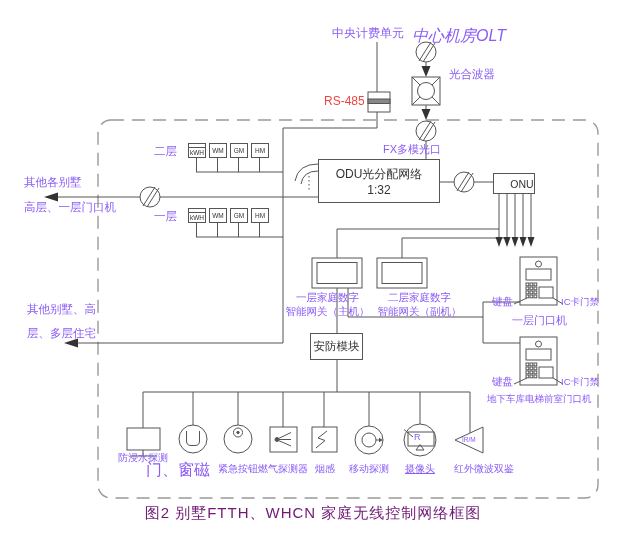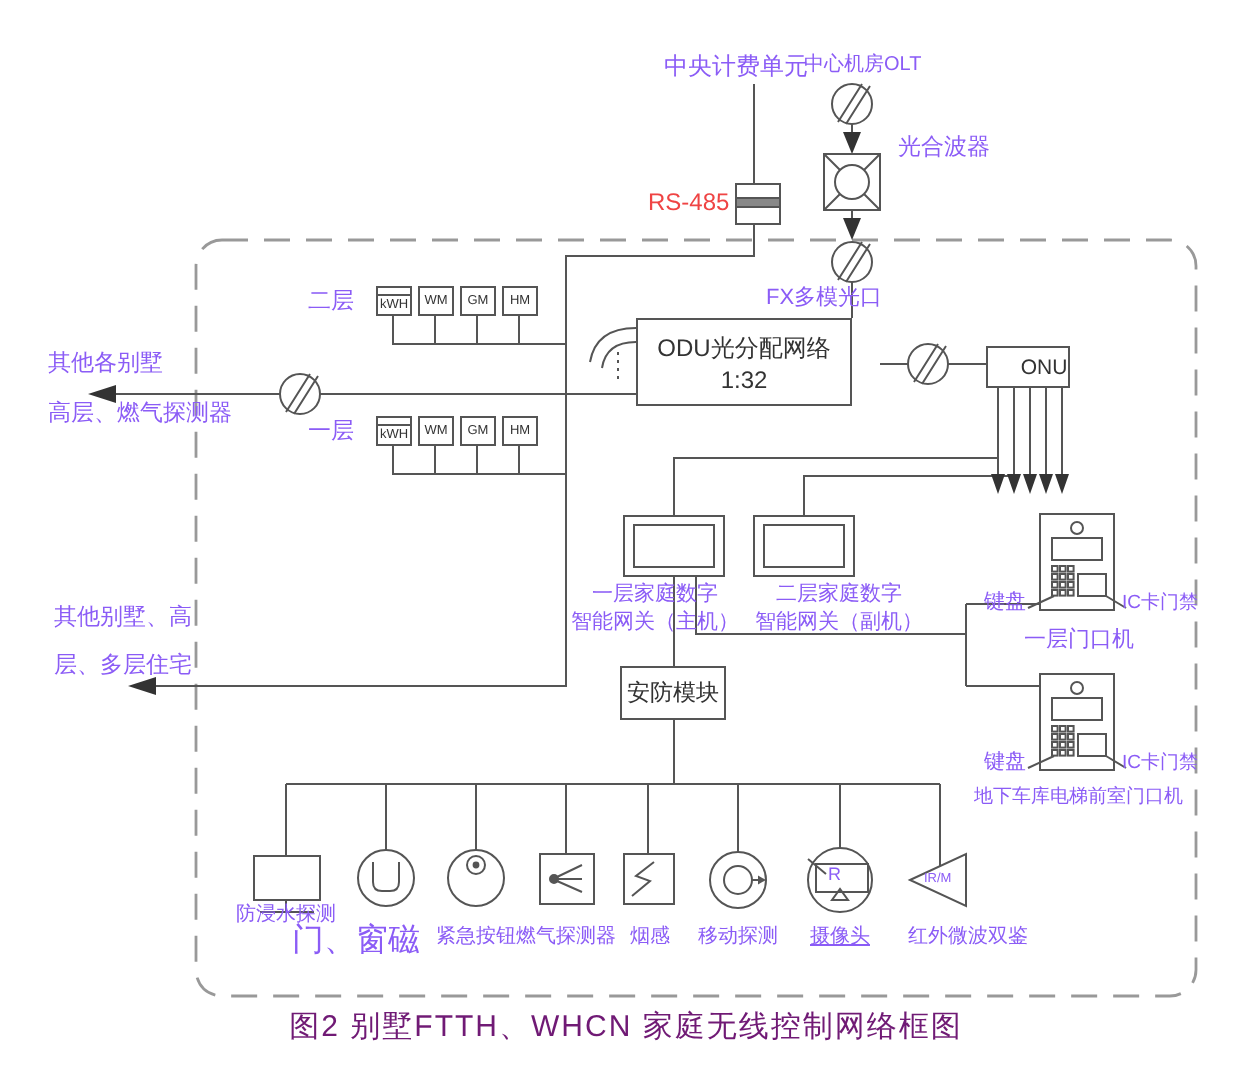--- a/index.html
+++ b/index.html
@@ -172,27 +172,27 @@
         <path d="M404,429.5 L413,437"></path>
         <polygon points="416,450 424,450 420,444.5"></polygon>
       </g>
       <g>
         <polygon points="455,440 483,427 483,453"></polygon>
       </g>
     </g>
   </svg>
 
   <div class="lbl" style="left:332px;top:27px;font-size:12px;">中央计费单元</div>
-  <div class="lbl" style="left:402px;top:27px;font-size:10px;">中心机房OLT</div>
+  <div class="lbl" style="left:412px;top:27px;font-size:16px;font-style:italic;">中心机房OLT</div>
   <div class="lbl" style="left:324px;top:95px;font-size:12px;color:#ef4444;">RS-485</div>
   <div class="lbl" style="left:449px;top:68px;font-size:11.5px;">光合波器</div>
   <div class="lbl" style="left:383px;top:143px;font-size:11px;">FX多模光口</div>
 
   <div class="lbl" style="left:24px;top:176px;font-size:11.5px;">其他各别墅</div>
-  <div class="lbl" style="left:24px;top:201px;font-size:11.5px;">高层、燃气探测器</div>
+  <div class="lbl" style="left:24px;top:201px;font-size:11.5px;">高层、一层门口机</div>
   <div class="lbl" style="left:27px;top:303px;font-size:11.5px;">其他别墅、高</div>
   <div class="lbl" style="left:27px;top:327px;font-size:11.5px;">层、多层住宅</div>
 
   <div class="lbl" style="left:154px;top:145px;font-size:11.5px;">二层</div>
   <div class="meter kwh" style="left:188px;top:143px;">
       <span>kWH</span>
     </div>
   <div class="meter" style="left:209px;top:143px;">
       <span>WM</span>
     </div>
@@ -210,21 +210,21 @@
   <div class="meter" style="left:209px;top:208px;">
       <span>WM</span>
     </div>
   <div class="meter" style="left:230px;top:208px;">
       <span>GM</span>
     </div>
   <div class="meter" style="left:251px;top:208px;">
       <span>HM</span>
     </div>
 
-  <div class="box" style="left:318px;top:159px;width:108px;height:44px;font-size:12px;text-align:center;">
+  <div class="box" style="left:318px;top:159px;width:122px;height:44px;font-size:12px;text-align:center;">
     <span>ODU光分配网络</span>
     <span>1:32</span>
   </div>
   <div class="box" style="left:493px;top:173px;width:42px;height:21px;font-size:10.5px;padding-left:16px;">
     <span>ONU</span>
   </div>
   <div class="box" style="left:310px;top:333px;width:53px;height:27px;font-size:11.5px;">
     <span>安防模块</span>
   </div>
 

